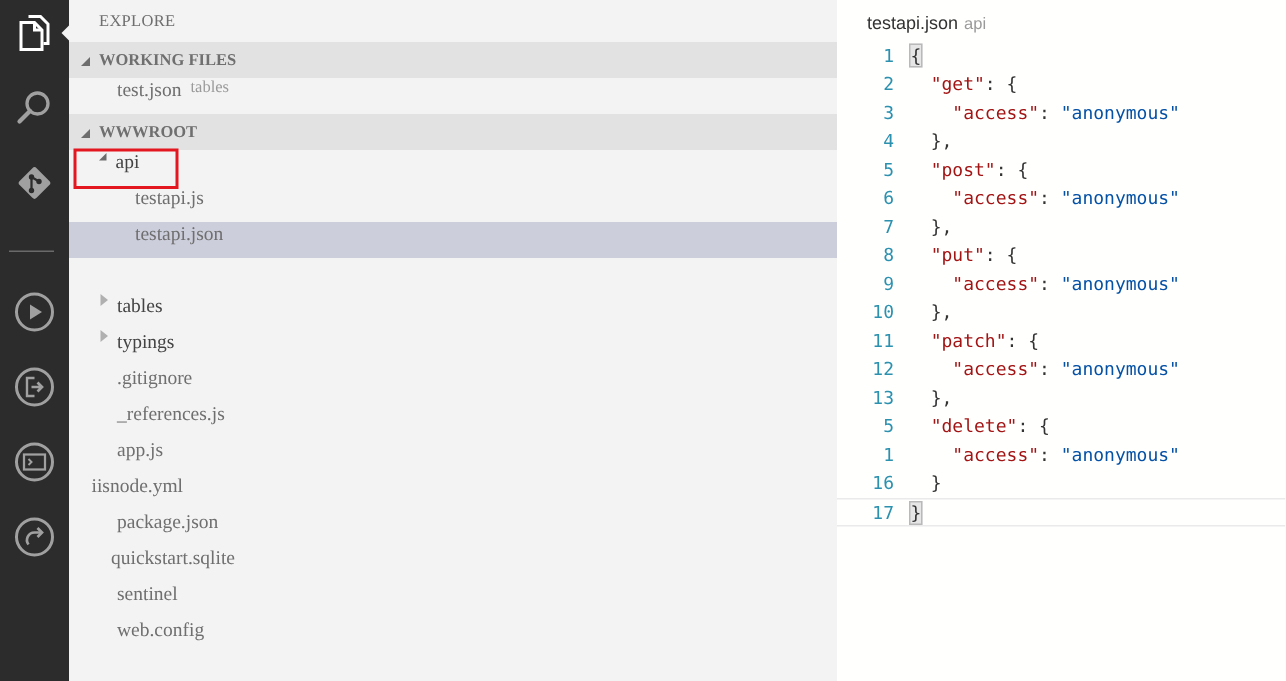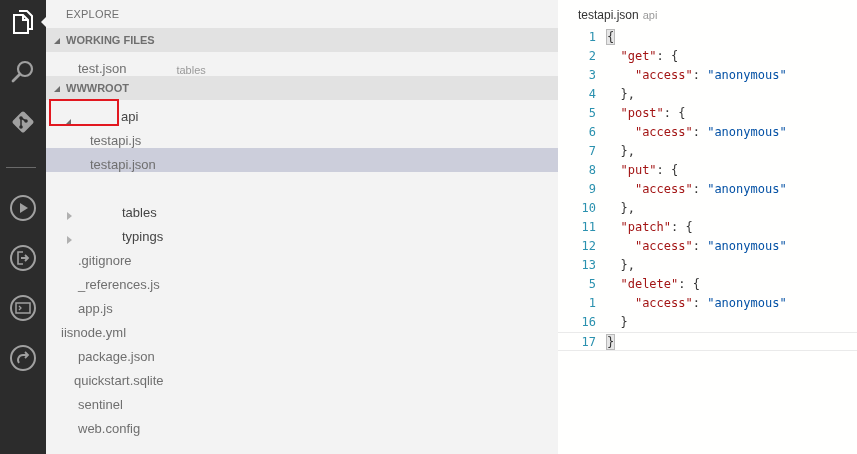--- a/index.html
+++ b/index.html
@@ -5,27 +5,27 @@
   * { box-sizing: border-box; margin: 0; padding: 0; }
   html, body { width: 857px; height: 454px; overflow: hidden; background: #fffffe; }
   body { font-family: "Liberation Sans", "DejaVu Sans", sans-serif; position: relative; }
 
   .activity-bar { position: absolute; left: 0; top: 0; width: 46px; height: 454px; background: #2c2c2c; }
   .act-icon { position: absolute; left: 0; width: 46px; height: 40px; display: flex; align-items: center; justify-content: center; }
   .act-icon svg { display: block; }
   .act-divider { position: absolute; left: 6px; width: 30px; height: 1px; background: #6a6a6a; top: 167px; }
   .act-pointer { position: absolute; left: 41px; top: 17px; width: 0; height: 0; border-top: 5px solid transparent; border-bottom: 5px solid transparent; border-right: 5px solid #f3f3f3; }
 
-  .sidebar { position: absolute; left: 46px; top: 0; width: 512px; height: 454px; background: #f3f3f3; }
+  .sidebar { position: absolute; left: 46px; top: 0; width: 512px; height: 454px; background: #f3f3f3; font-family: Liberation Serif, serif; }
   .explore-title { position: absolute; left: 20px; top: 8px; font-size: 11px; color: #6f6f6f; letter-spacing: 0.2px; }
   .section-header { position: absolute; left: 0; width: 512px; height: 24px; background: #e2e2e2; display: flex; align-items: center; }
   .section-header .tri { margin-left: 8px; width: 0; height: 0; border-left: 6px solid transparent; border-bottom: 6px solid #6d6d6d; margin-right: 6px; margin-top: 2px; }
   .section-header .label { font-size: 11px; font-weight: bold; color: #6f6f6f; }
 
-  .row { position: absolute; left: 0; width: 512px; height: 24px; display: flex; align-items: flex-end; font-size: 13px; color: #6f6f6f; gap: 44px; }
+  .row { position: absolute; left: 0; width: 512px; height: 24px; display: flex; align-items: flex-start; font-size: 13px; color: #6f6f6f; }
   .row.selected { background: #cccedb; }
   .row .desc { font-size: 11px; color: #9a9a9a; margin-left: 6px; }
   .tri-open { width: 0; height: 0; border-left: 5px solid transparent; border-bottom: 5px solid #6d6d6d; margin-right: 6px; margin-top: 2px; }
   .tri-closed { width: 0; height: 0; border-top: 4px solid transparent; border-bottom: 4px solid transparent; border-left: 5px solid #b0b0b0; margin-right: 6px; }
   .folder-label { color: #444; }
 
   .highlight-box { position: absolute; left: 49px; top: 99px; width: 70px; height: 27px; border: 2px solid #e2171f; pointer-events: none; }
 
   .editor { position: absolute; left: 558px; top: 0; width: 299px; height: 454px; background: #fffffe; }
   .editor-title { position: absolute; left: 20px; top: 8px; font-size: 12px; color: #333; }

